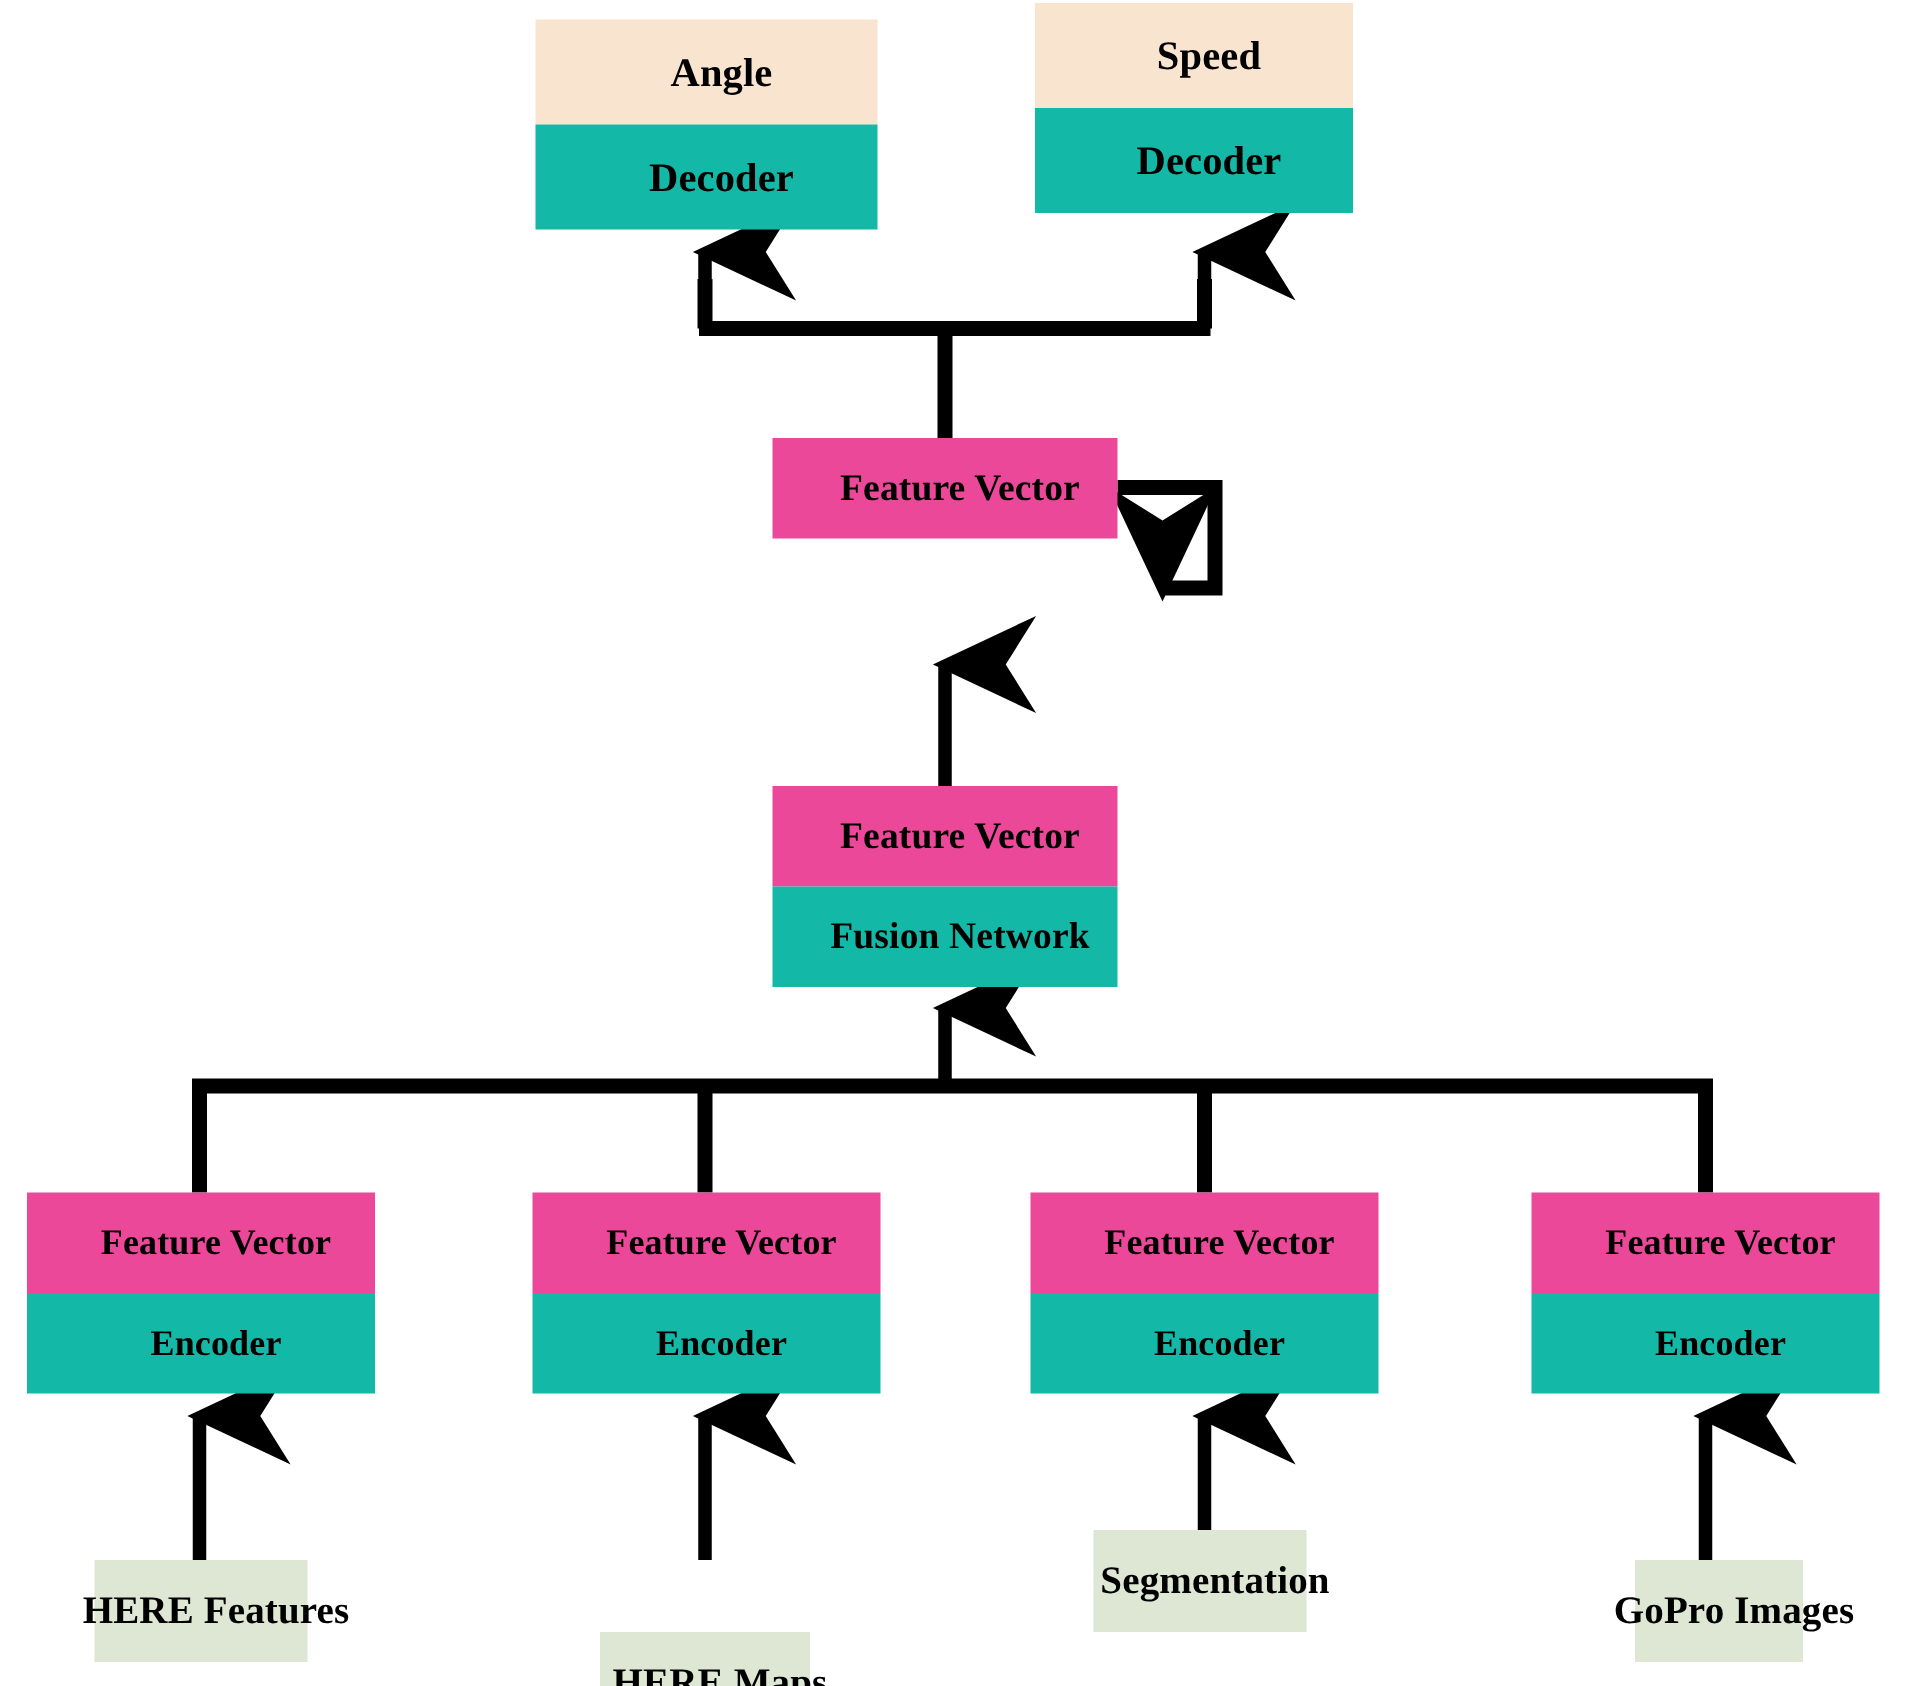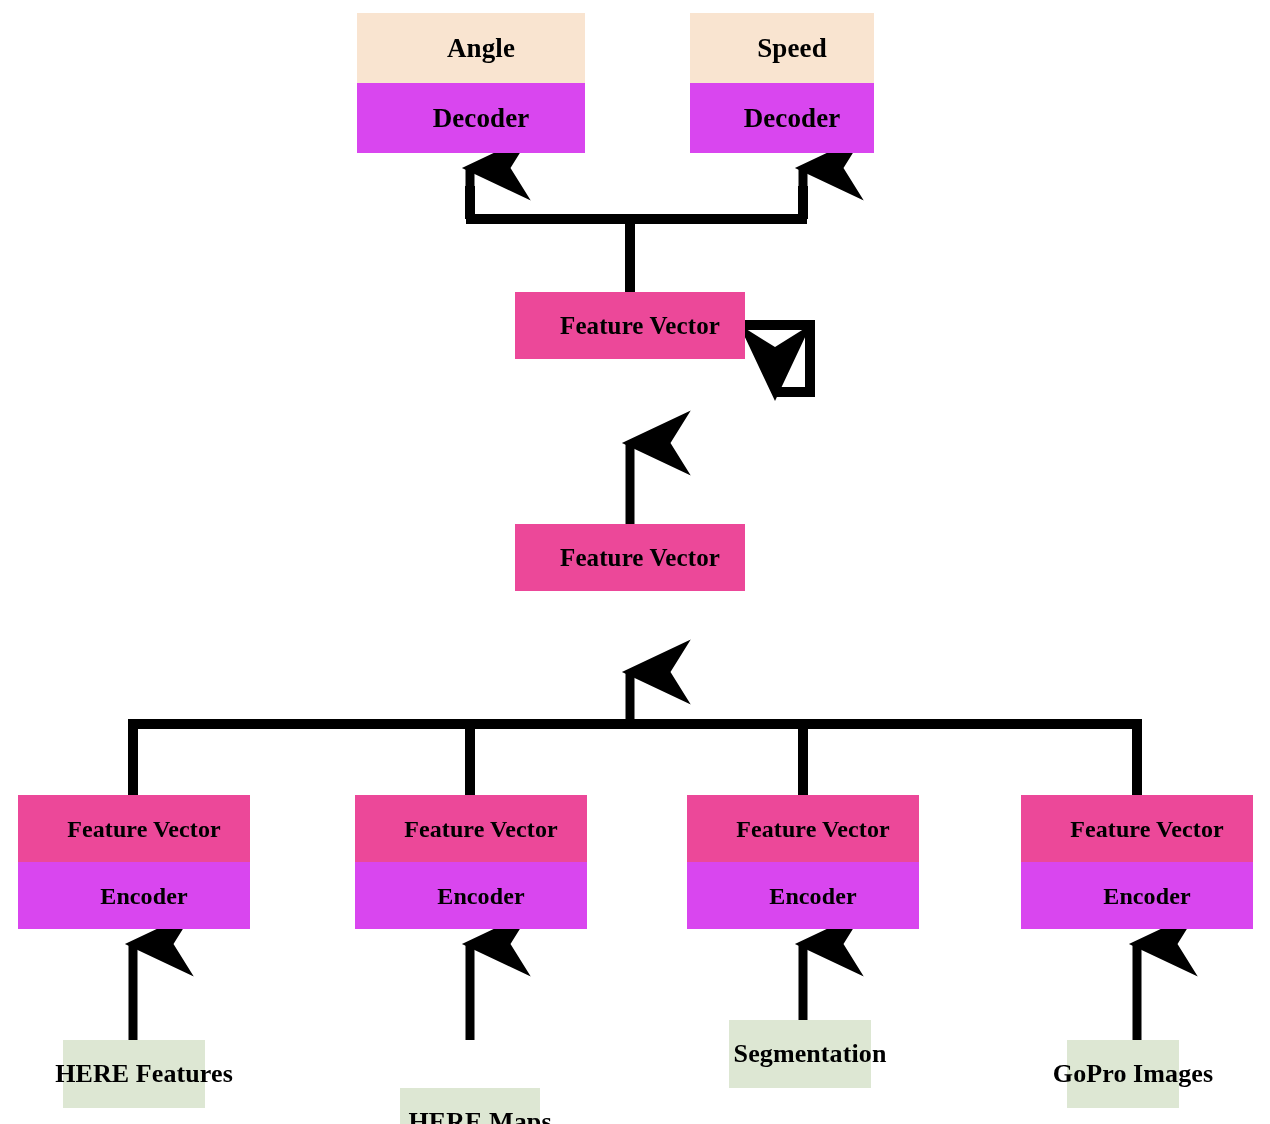--- a/index.html
+++ b/index.html
@@ -39,21 +39,21 @@
     box-sizing: border-box;
     font-weight: bold;
     color: #000000;
     letter-spacing: 0.1px;
     white-space: nowrap;
     line-height: 1;
     padding-left: 20px;
   }
   .band-output  { background: #f9e4d0; }
   .band-feature { background: #ec4899; }
-  .band-module  { background: #d946ef; }
+  .band-module  { background: #14b8a6; }
   .band-input   { background: #dde7d3; }
 
   .node-top .band      { height: 70px; font-size: 27px; }
   .node-stack .band    { height: 67px; font-size: 25px; }
   .node-encoder .band  { height: 67px; font-size: 24px; }
   .node-input .band    { height: 68px; font-size: 26px; margin-left: 48px; }
 </style>
 </head>
 <body>
 
@@ -99,31 +99,32 @@
       <line x1="470" y1="200" x2="470" y2="168" marker-end="url(#arrowUp)"></line>
       <line x1="803" y1="200" x2="803" y2="168" marker-end="url(#arrowUp)"></line>
     </g>
   </svg>
 
   <div class="node node-top" style="left:357px; top:13px; width:228px;">
     <div class="band band-output">Angle</div>
     <div class="band band-module">Decoder</div>
   </div>
 
-  <div class="node node-top" style="left:690px; top:13px; width:184px;border-radius:25px;">
+  <div class="node node-top" style="left:690px; top:2px; width:212px;border-radius:25px;">
     <div class="band band-output">Speed</div>
     <div class="band band-module">Decoder</div>
   </div>
 
   <div class="node node-stack" style="left:515px; top:292px; width:230px;">
     <div class="band band-feature">Feature Vector</div>
   </div>
 
   <div class="node node-stack" style="left:515px; top:524px; width:230px;">
     <div class="band band-feature">Feature Vector</div>
+    <div class="band band-module">Fusion Network</div>
   </div>
 
   <div class="node node-encoder" style="left:18px; top:795px; width:232px;">
     <div class="band band-feature">Feature Vector</div>
     <div class="band band-module">Encoder</div>
   </div>
 
   <div class="node node-encoder" style="left:355px; top:795px; width:232px;">
     <div class="band band-feature">Feature Vector</div>
     <div class="band band-module">Encoder</div>
@@ -144,17 +145,17 @@
   </div>
 
   <div class="node node-input" style="left:352px; top:1088px; width:188px;">
     <div class="band band-input">HERE Maps</div>
   </div>
 
   <div class="node node-input" style="left:681px; top:1020px; width:190px;">
     <div class="band band-input">Segmentation</div>
   </div>
 
-  <div class="node node-input" style="left:1019px; top:1040px; width:160px;">
+  <div class="node node-input" style="left:1042px; top:1040px; width:160px;">
     <div class="band band-input">GoPro Images</div>
   </div>
 
 </div>
 
 </body></html>

